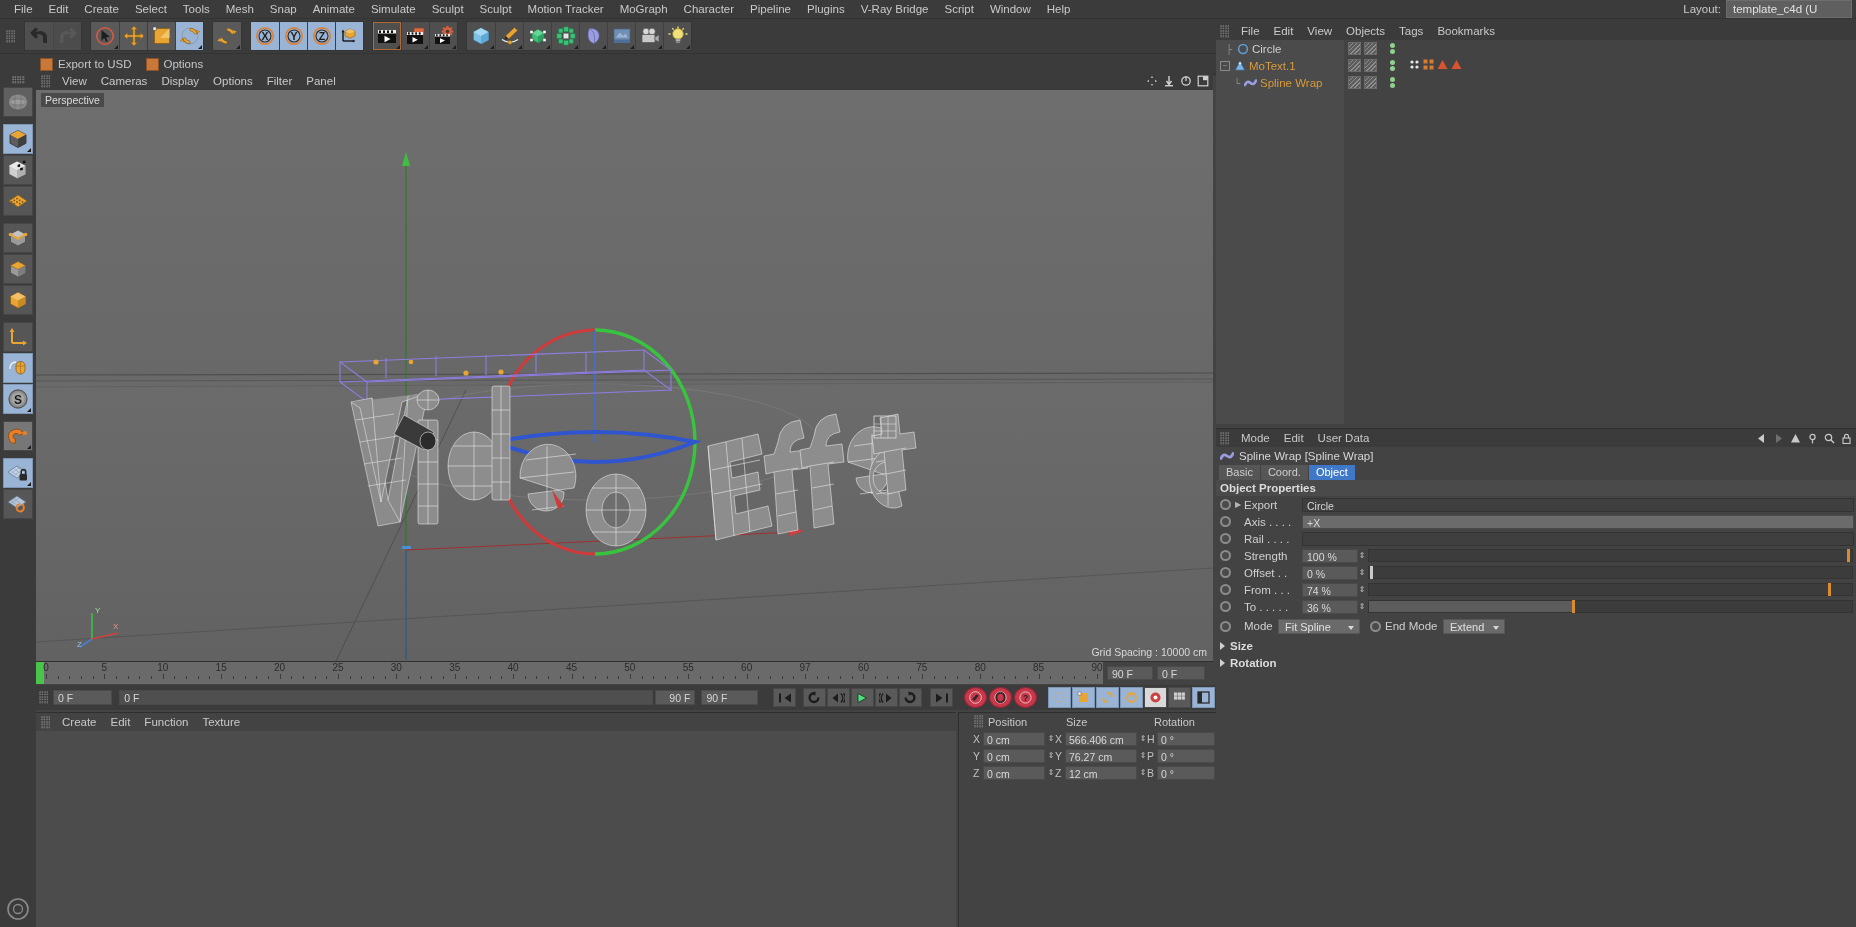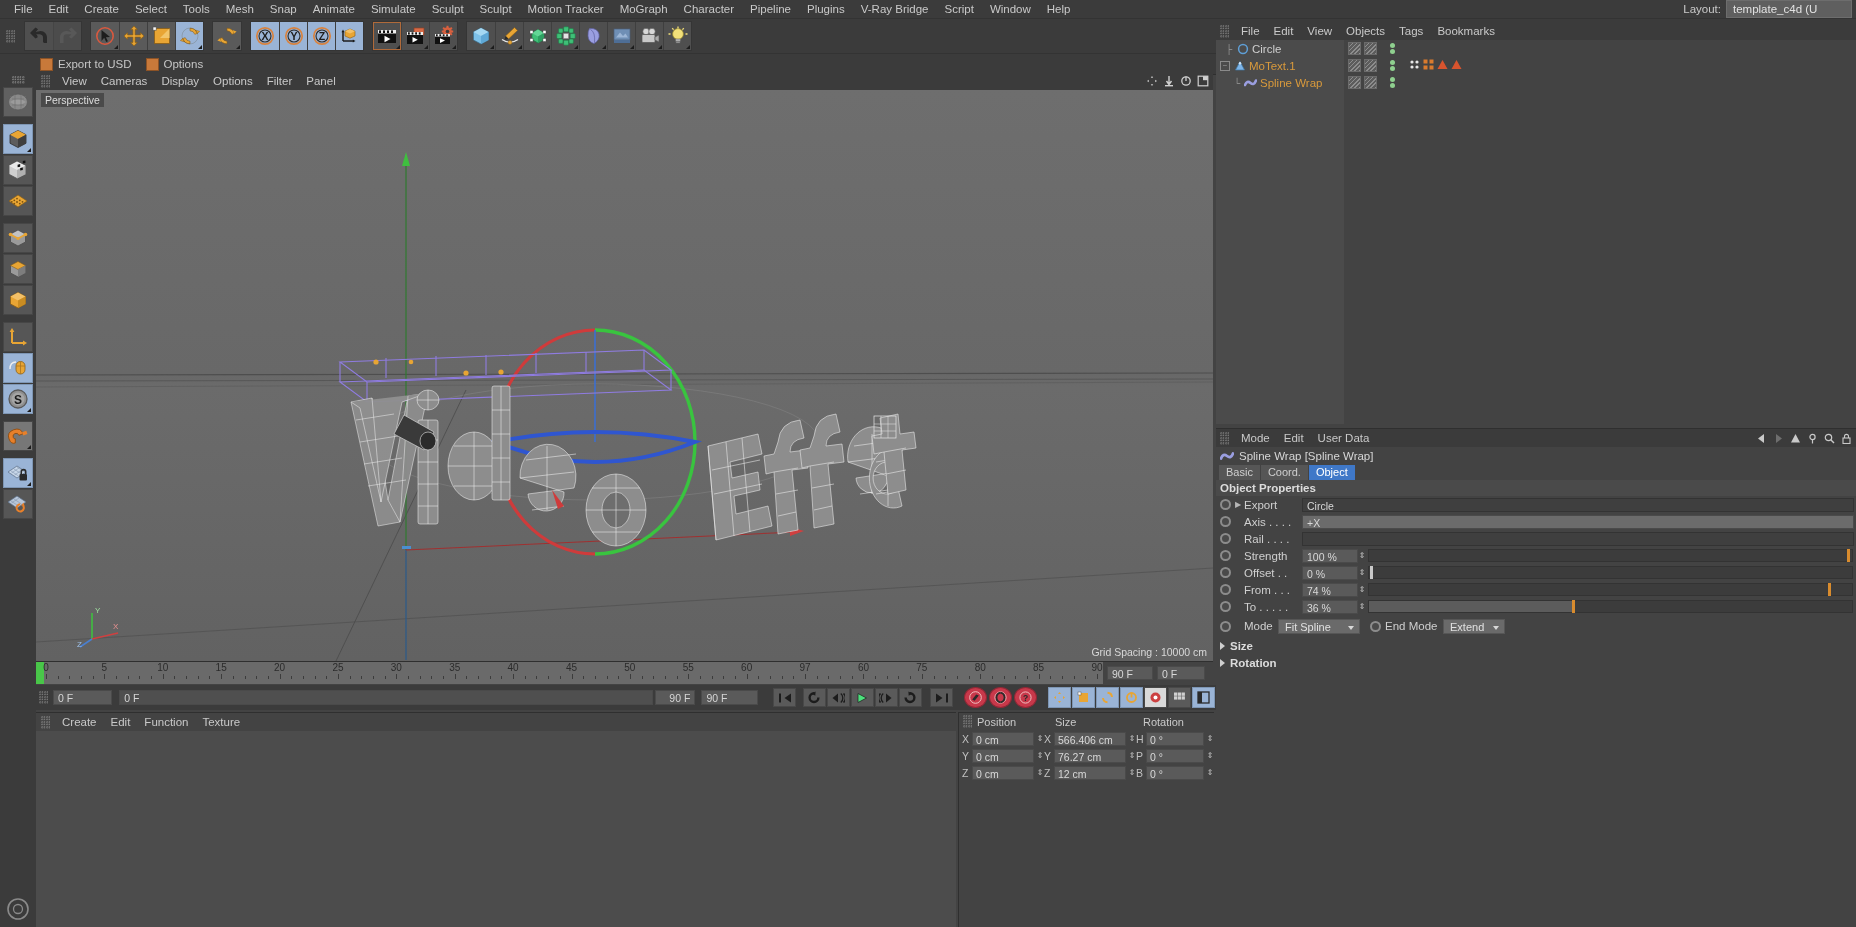--- a/index.html
+++ b/index.html
@@ -92,21 +92,21 @@
 
   
   #matmgr{position:absolute;left:36px;top:712px;width:920px;height:215px;background:#434343;
           border-top:1px solid #2f2f2f;}
   #matmenu{height:18px;display:flex;align-items:center;padding-left:5px;}
   #matmenu .mi{padding:0 7px;font-size:11.5px;color:#c9c9c9;line-height:18px;}
   #matbody{position:absolute;left:0;top:18px;right:0;bottom:0;background:#4c4c4c;}
 
   
   #coordmgr{position:absolute;left:958px;top:712px;width:255px;height:215px;background:#434343;
-            border-top:1px solid #2f2f2f;border-left:1px solid #2f2f2f;}
+            border-top:1px solid #2f2f2f;border-left:1px solid #2f2f2f;padding-left:11px;}
   #coordhdr{height:17px;display:flex;align-items:center;padding-left:4px;gap:0;}
   #coordhdr .ch{font-size:11px;color:#c9c9c9;}
   .coordrow{display:flex;align-items:center;height:17px;gap:0;padding-left:3px;}
   .axlbl{width:10px;font-size:10.5px;color:#c0c0c0;text-align:left;}
   .cfield{background:#5a5a5a;border:1px solid #4a4a4a;height:14px;line-height:14px;font-size:10.5px;
           color:#d8d8d8;padding:0 3px;box-sizing:border-box;position:relative;margin-right:2px;}
 
   
   #objmgr{position:absolute;left:1216px;top:22px;width:640px;height:402px;background:#434343;}
   #objmenu{height:18px;display:flex;align-items:center;padding-left:4px;background:#3b3b3b;}

